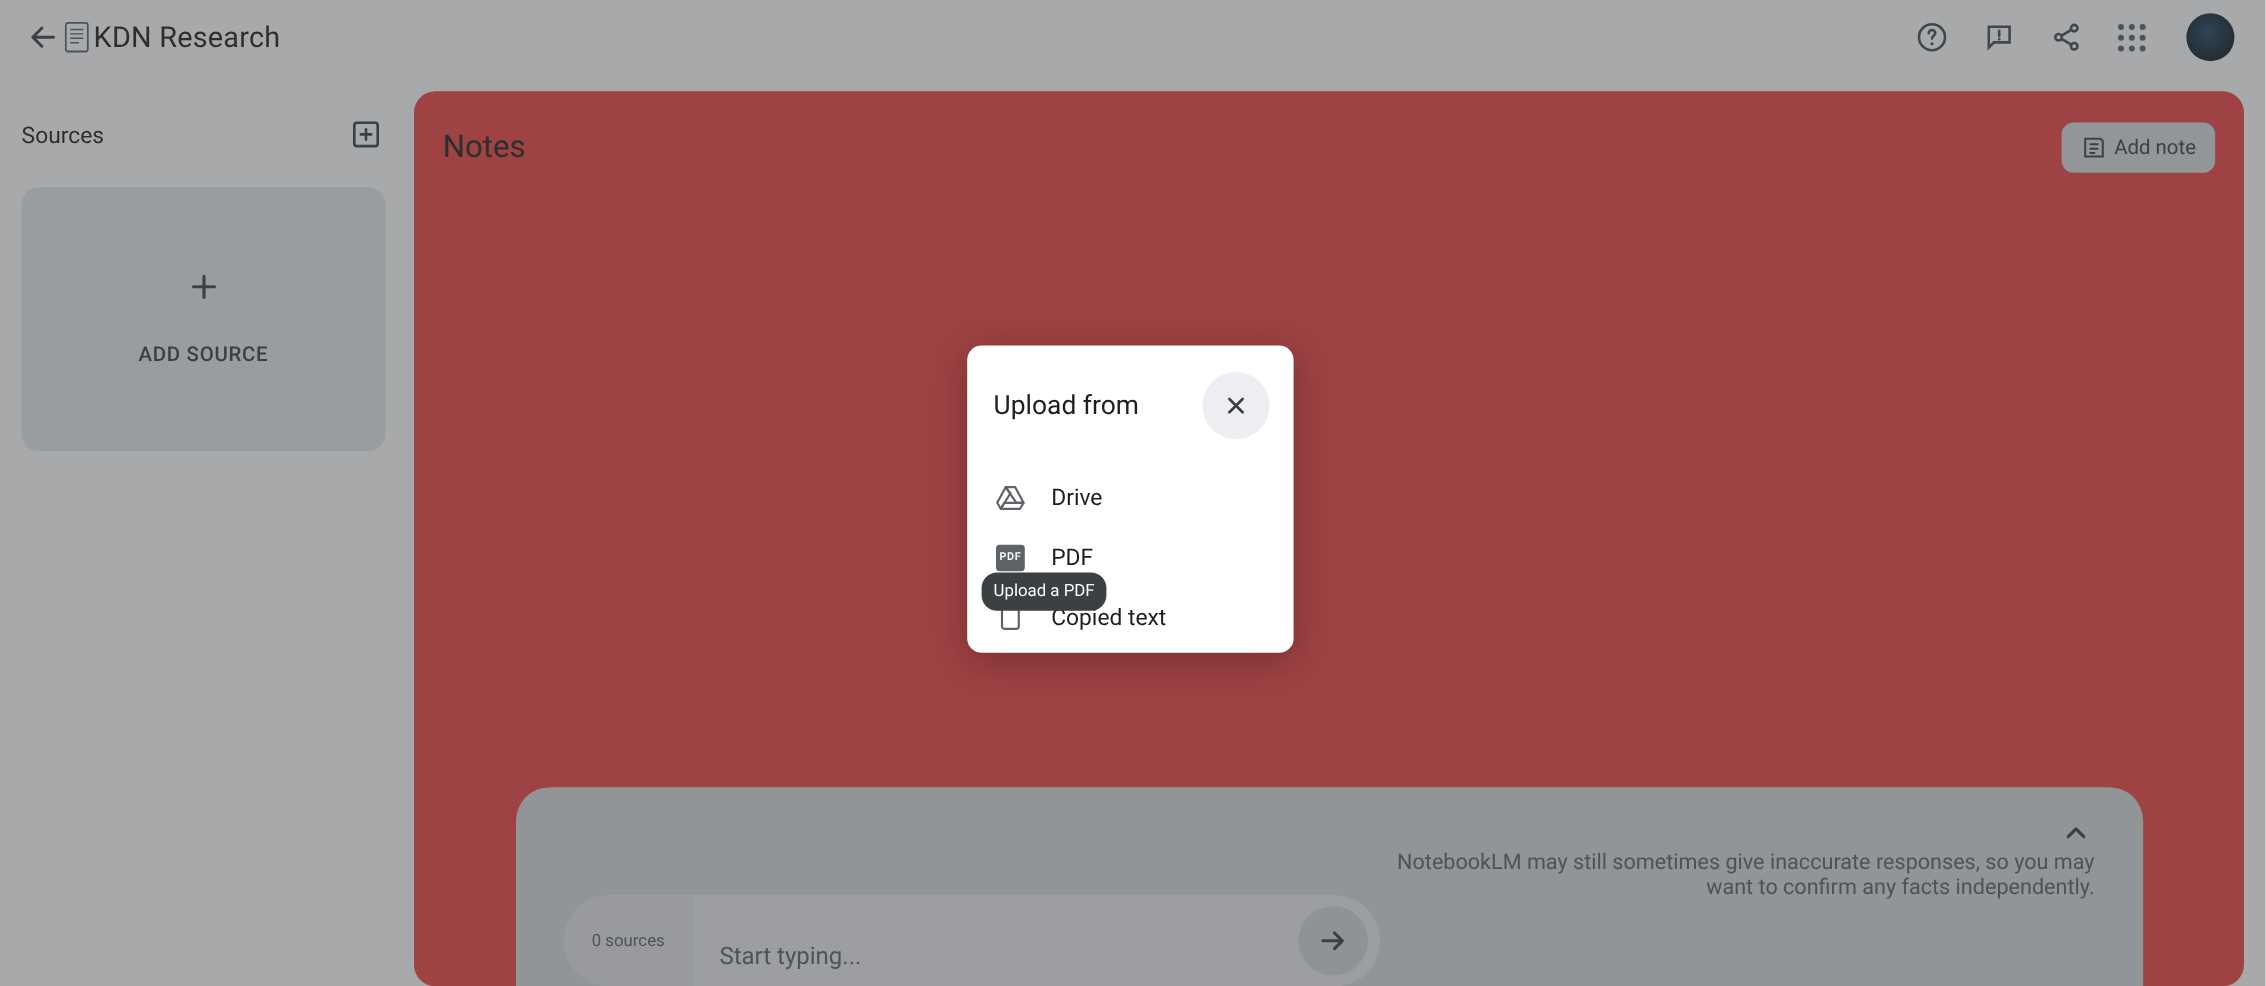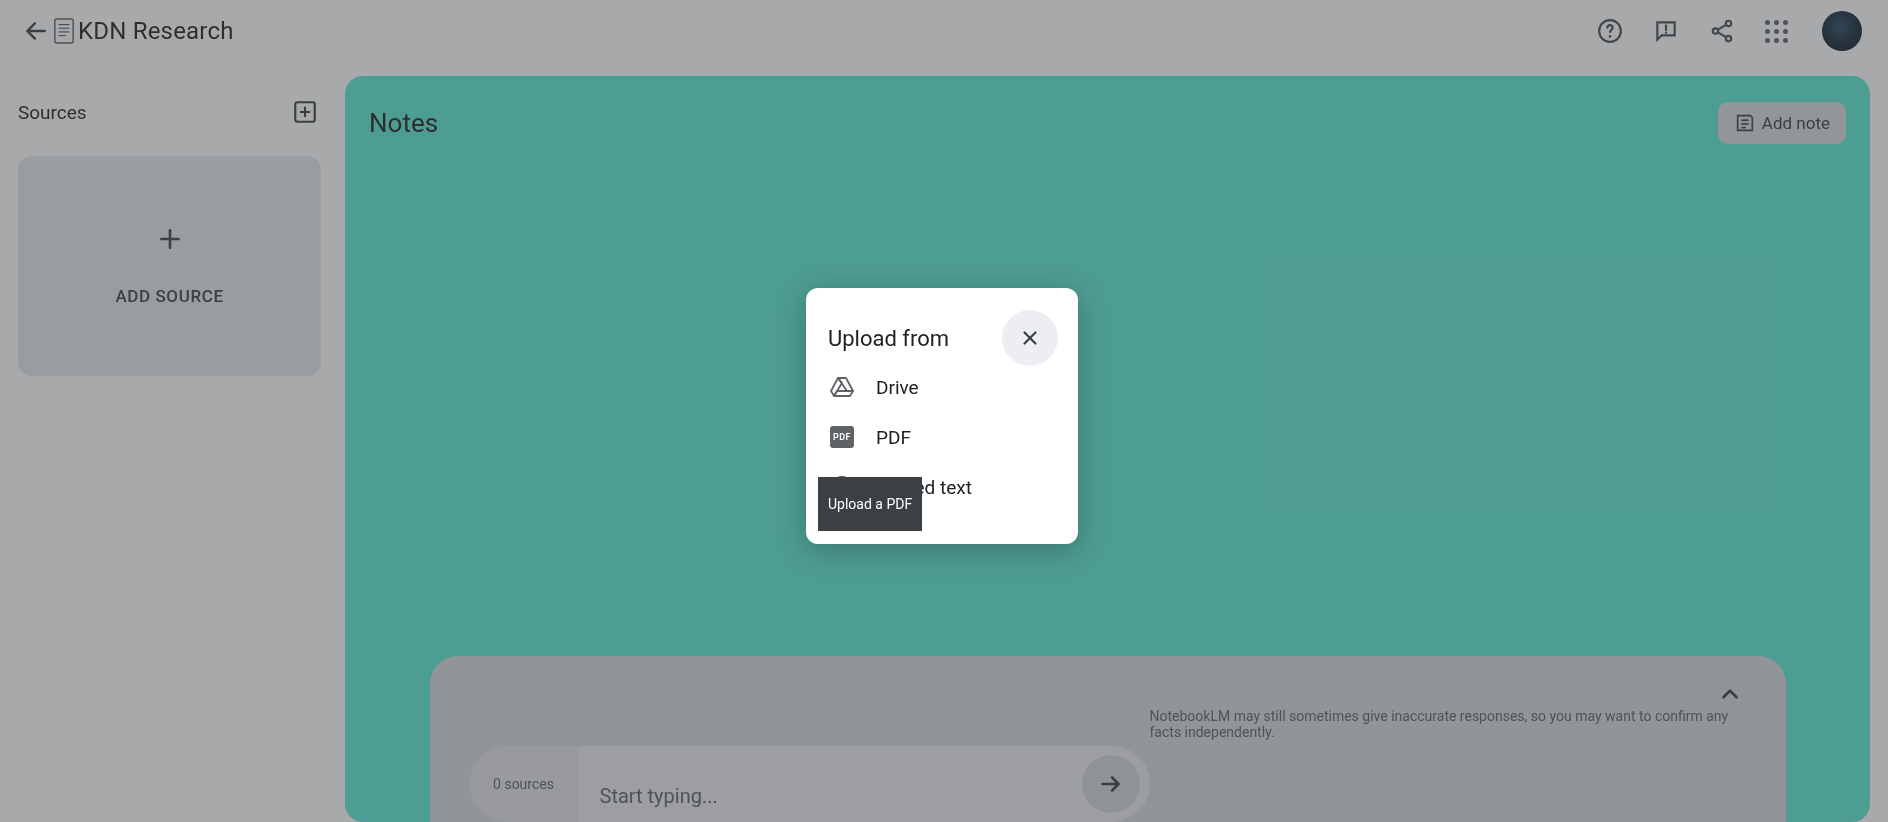--- a/index.html
+++ b/index.html
@@ -79,21 +79,21 @@
     color: #3c4043; font-weight: 500;
   }
 
   
   .main {
     flex:1; position:relative; padding: 14px 18px 0 0;
   }
   .notes-panel {
     position:relative;
     width: 100%; height: 100%;
-    background: #5eead4;
+    background: #ef4444;
     border-radius: 18px;
     display:flex; flex-direction:column;
     padding: 26px 24px 0 24px;
   }
   .notes-head { display:flex; align-items:center; justify-content:space-between; }
   .notes-title { font-size: 26px; font-weight:400; color:#1f1f1f; }
   .add-note-btn {
     display:flex; align-items:center; gap:6px;
     height: 42px; padding: 0 16px;
     border-radius: 10px;
@@ -137,21 +137,21 @@
     outline:none;
     margin-top:23px;
   }
   .send-btn {
     width: 58px; height:58px; border-radius:50%;
     background:#d5d7db;
     display:flex; align-items:center; justify-content:center;
     color:#3c4043; cursor:pointer;
   }
   .send-btn svg{width:26px;height:26px;}
-  .disclaimer { text-align:left; font-size:14px; color:#5f6368; margin-top: 26px; margin-bottom: 8px; }
+  .disclaimer { text-align:right; font-size:18px; color:#5f6368; margin-top: 26px; margin-bottom: 8px; }
 
   
   .scrim {
     position:absolute; inset:0;
     background: rgba(60,64,67,0.45);
   }
 
   
   .dialog {
     position:absolute;
@@ -166,42 +166,42 @@
   .dialog-head { display:flex; align-items:center; justify-content:space-between; margin-bottom: 10px; }
   .dialog-title { font-size: 22px; font-weight:400; color:#1f1f1f; }
   .close-btn {
     width: 56px; height:56px; border-radius:50%;
     background:#eceef1;
     display:flex; align-items:center; justify-content:center;
     cursor:pointer; color:#3c4043;
   }
   .close-btn svg {width:22px;height:22px;}
   .dlg-item {
-    display:flex; align-items:flex-start; gap:22px;
+    display:flex; align-items:flex-end; gap:22px;
     height: 50px;
     font-size:19px; color:#1f1f1f;
     cursor:pointer;
     padding: 0 2px;
   }
   .dlg-icon { width:24px; display:flex; justify-content:center; }
   .pdf-badge {
     width:24px; height:22px; border-radius:3px;
     background:#5f6368; color:#fff; font-size:9px; font-weight:600;
     display:flex; align-items:center; justify-content:center;
     letter-spacing:0.5px;
   }
 
   .tooltip {
     position:absolute;
     left: 818px; top: 477px;
     background: #3c4043;
     color:#fff;
     font-size: 14px;
-    padding: 19px 10px;
-    border-radius: 0;
+    padding: 8px 10px;
+    border-radius: 13px;
     white-space: nowrap;
   }
 
 </style>
 </head>
 <body>
 
 <div class="page">
 
   <div class="header">

